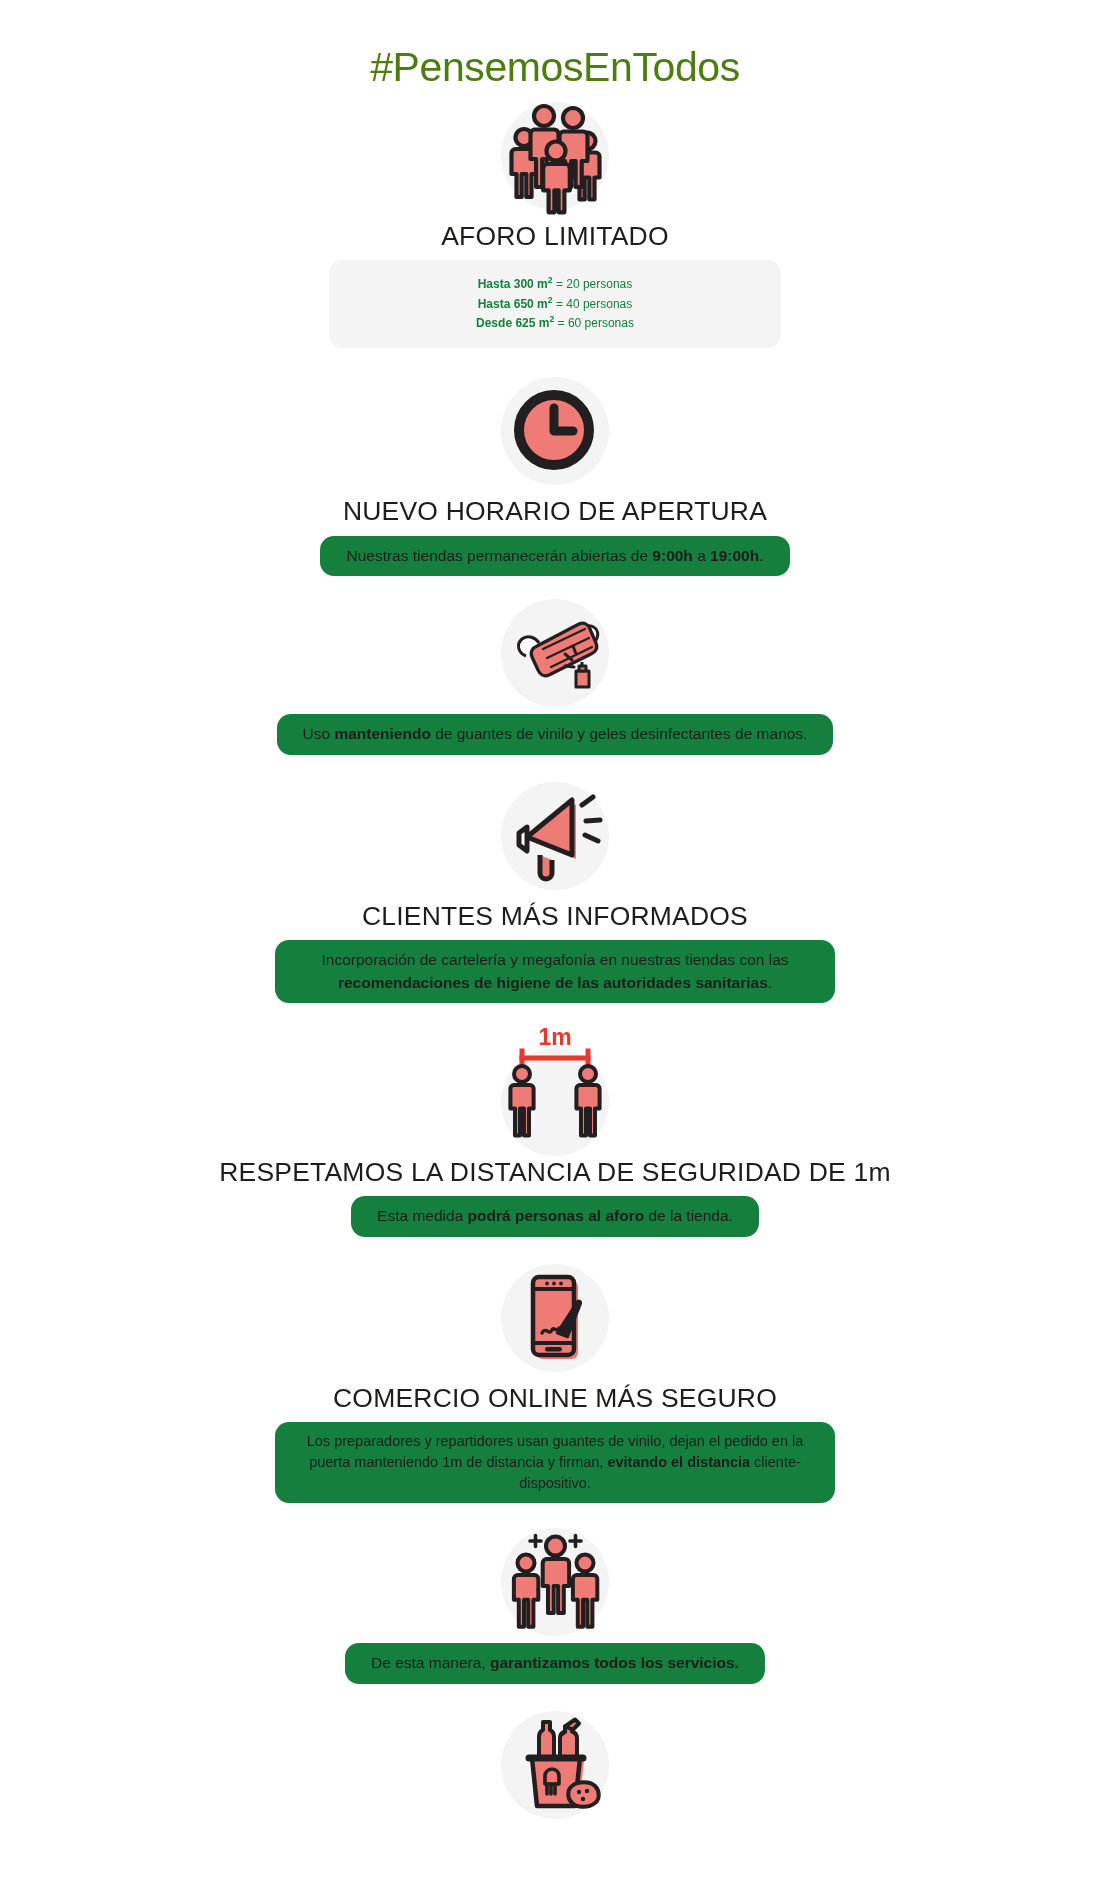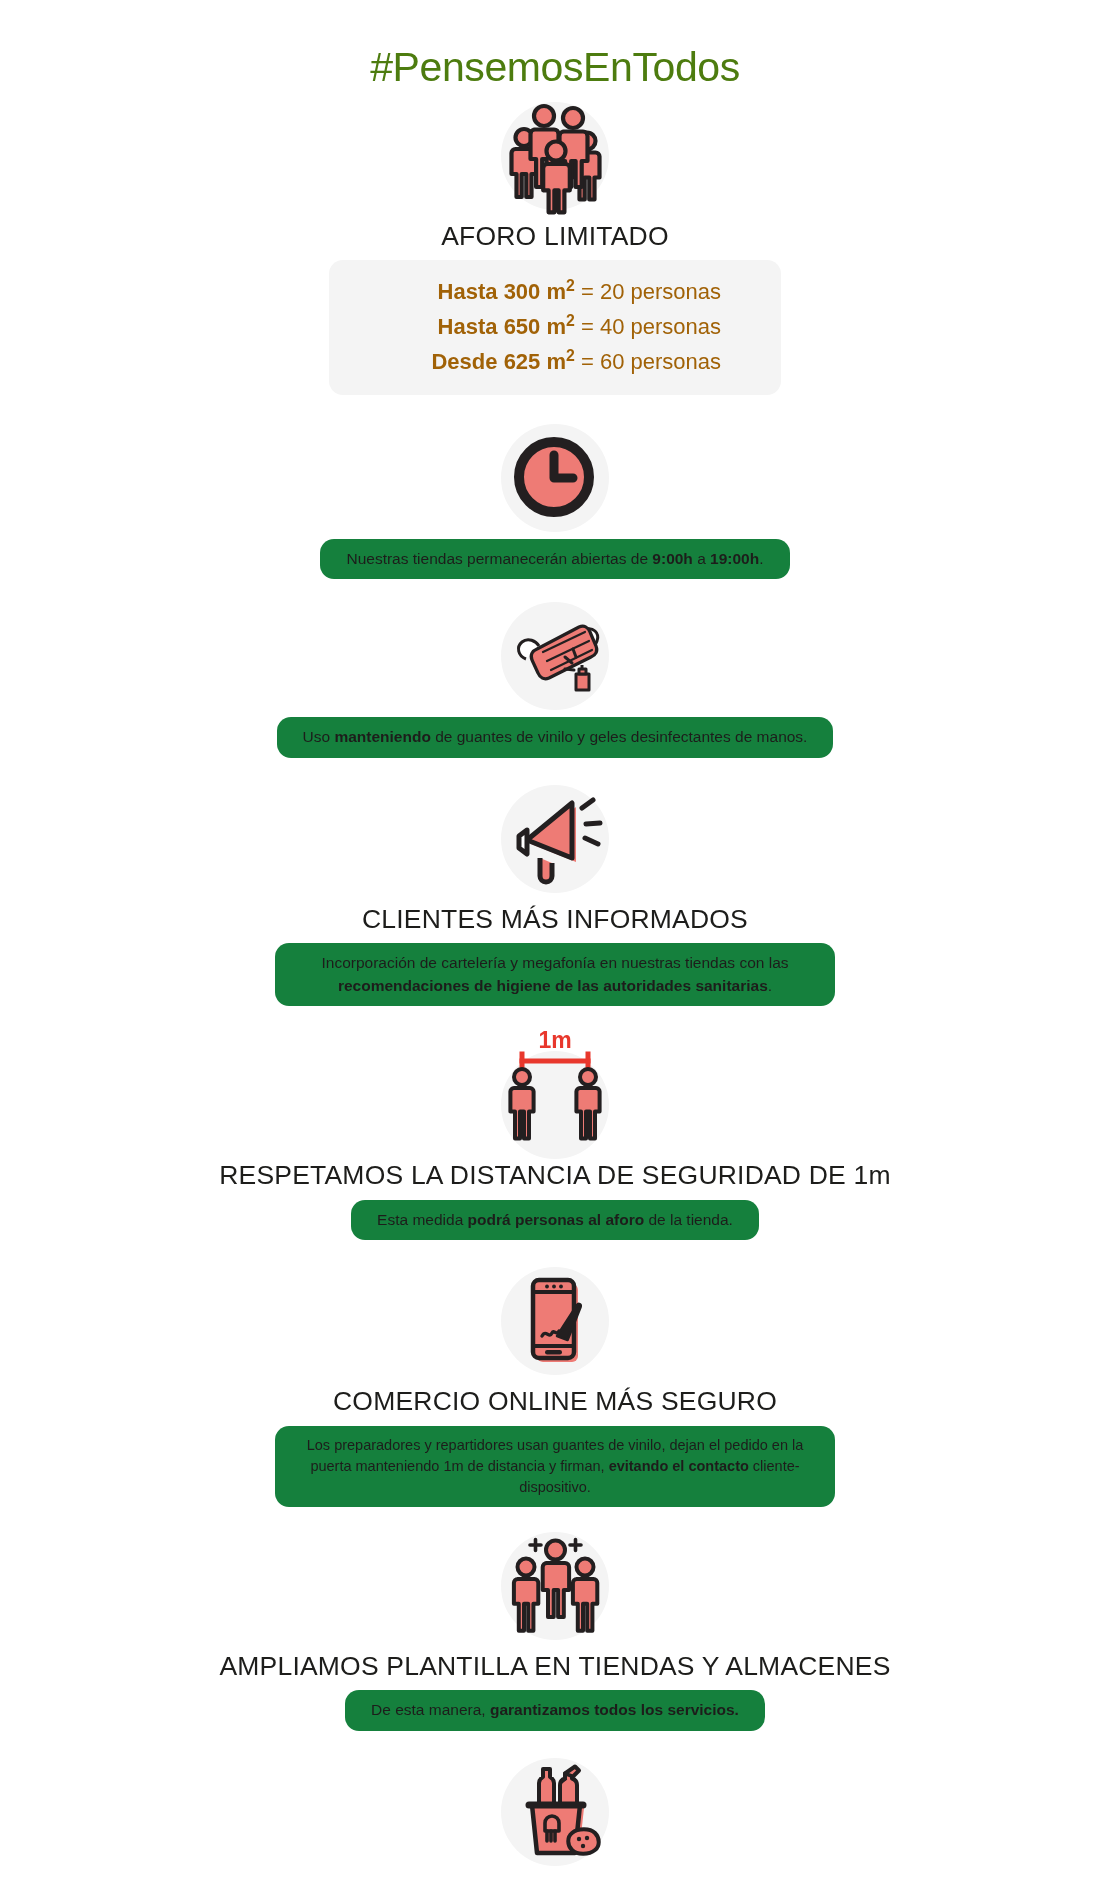--- a/index.html
+++ b/index.html
@@ -95,25 +95,24 @@
 
   
   .capacity-box {
     background: #f4f4f4;
     border-radius: 14px;
     padding: 14px 60px 16px 60px;
     text-align: center;
     min-width: 452px;
   }
   .capacity-row {
-    font-size: 22px;
+    font-size: 12px;
     line-height: 1.52;
-    color: #a16207;
+    color: #15803d;
     white-space: nowrap;
-    text-align: right;
   }
   .capacity-row .lead { font-weight: 700; }
 
   
   .sp-a { height: 24px; }
   .sp-b { height: 18px; }
   .sp-c { height: 22px; }
   .sp-d { height: 20px; }
 
   .sup { font-size: 0.72em; vertical-align: super; }
@@ -166,20 +165,21 @@
 
   <div class="section">
     <div class="icon-wrap">
       <div class="disc"></div>
       <svg width="118" height="118" viewBox="0 0 118 118">
         <circle cx="61" cy="61" r="35" fill="#ee7b75"></circle>
         <circle cx="58" cy="58" r="35" fill="#ee7b75" stroke="#231f20" stroke-width="10"></circle>
         <path d="M58 36 v23 h19" fill="none" stroke="#231f20" stroke-width="9" stroke-linecap="round" stroke-linejoin="round"></path>
       </svg>
     </div>
+    <div class="section-title">NUEVO HORARIO DE APERTURA</div>
     <div class="info-box">
       <span>Nuestras tiendas permanecerán abiertas de </span><b>9:00h</b><span> a </span><b>19:00h</b><span>.</span>
     </div>
   </div>
 
   <div class="sp-b"></div>
 
   <div class="section">
     <div class="icon-wrap">
       <div class="disc"></div>
@@ -295,21 +295,21 @@
 
         <rect x="49" y="88" width="17" height="4.5" rx="2.2" fill="#231f20"></rect>
 
         <path d="M46 74 c4 -7 7 3 10 -3 c2 -4 4 3 7 -2" fill="none" stroke="#231f20" stroke-width="3.4" stroke-linecap="round"></path>
 
         <path d="M61 74 l20 -31 c1.5 -2.4 4.5 -0.5 3.6 2 l-13 33 z" fill="#231f20" stroke="#231f20" stroke-width="2.5" stroke-linejoin="round"></path>
       </svg>
     </div>
     <div class="section-title">COMERCIO ONLINE MÁS SEGURO</div>
     <div class="info-box wide" style="font-size:14.5px;max-width:560px;">
-      <span>Los preparadores y repartidores usan guantes de vinilo, dejan el pedido en la puerta manteniendo 1m de distancia y firman, </span><b>evitando el contacto</b><span> cliente-dispositivo.</span>
+      <span>Los preparadores y repartidores usan guantes de vinilo, dejan el pedido en la puerta manteniendo 1m de distancia y firman, </span><b>evitando el distancia</b><span> cliente-dispositivo.</span>
     </div>
   </div>
 
   <div class="sp-d"></div>
 
   <div class="section">
     <div class="icon-wrap">
       <div class="disc"></div>
       <svg width="118" height="118" viewBox="0 0 118 118">
 
@@ -323,21 +323,20 @@
           <path d="M21.5 52 h17 a3.8 3.8 0 0 1 3.8 3.8 v21 h-4.9 v27 h-5.2 v-27 h-4.2 v27 h-5.2 v-27 h-4.9 v-21 a3.8 3.8 0 0 1 3.8 -3.8 z"></path>
 
           <circle cx="89" cy="40" r="8.5"></circle>
           <path d="M80.5 52 h17 a3.8 3.8 0 0 1 3.8 3.8 v21 h-4.9 v27 h-5.2 v-27 h-4.2 v27 h-5.2 v-27 h-4.9 v-21 a3.8 3.8 0 0 1 3.8 -3.8 z"></path>
 
           <circle cx="59.5" cy="23" r="9.5"></circle>
           <path d="M50 36 h19 a4.1 4.1 0 0 1 4.1 4.1 v23 h-5.3 v27 h-5.7 v-27 h-4.4 v27 h-5.7 v-27 h-5.3 v-23 a4.1 4.1 0 0 1 4.1 -4.1 z"></path>
         </g>
       </svg>
     </div>
-    <div class="section-title">AMPLIAMOS PLANTILLA EN TIENDAS Y ALMACENES</div>
     <div class="info-box">
       <span>De esta manera, </span><b>garantizamos todos los servicios.</b>
     </div>
   </div>
 
   <div class="sp-c"></div>
 
   <div class="section">
     <div class="icon-wrap">
       <div class="disc"></div>

